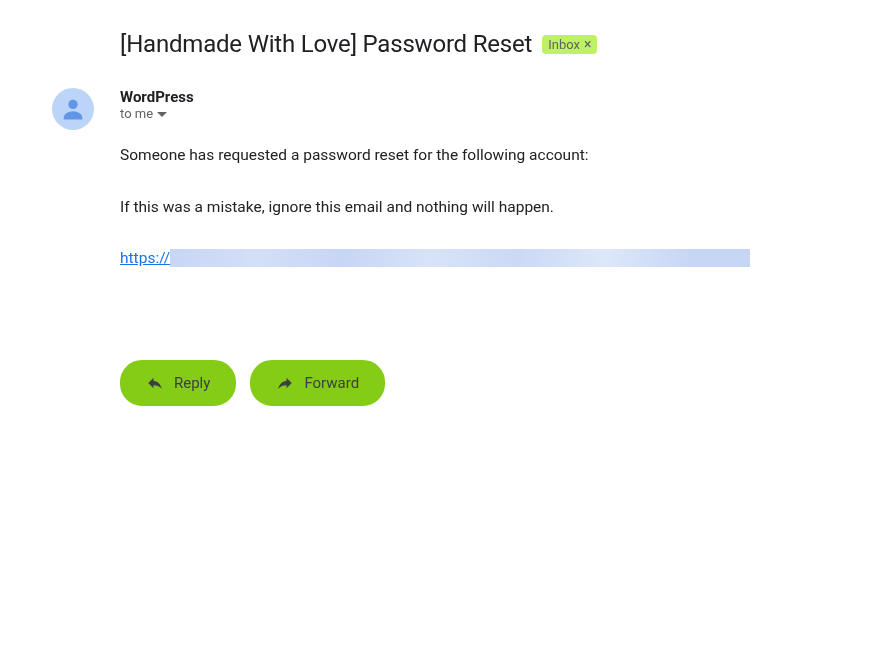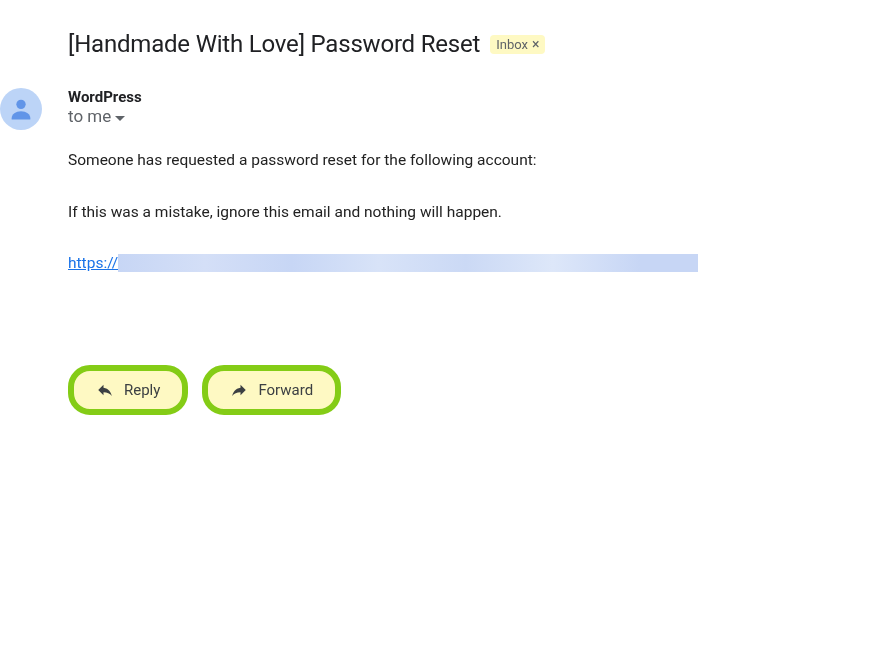--- a/index.html
+++ b/index.html
@@ -8,39 +8,39 @@
       box-sizing: border-box;
     }
     body {
       font-family: 'Google Sans', Roboto, Arial, sans-serif;
       background: #ffffff;
       width: 870px;
       height: 664px;
       padding: 30px 0 0 0;
     }
     .email-container {
-      padding-left: 68px;
+      padding-left: 120px;
       padding-right: 40px;
     }
     .subject-row {
       display: flex;
       align-items: center;
       gap: 10px;
       margin-bottom: 30px;
     }
     .subject {
       font-size: 24px;
       font-weight: 400;
       color: #202124;
       letter-spacing: -0.2px;
     }
     .inbox-badge {
       display: inline-flex;
       align-items: center;
-      background: #fef9c3;
+      background: #bef264;
       border-radius: 4px;
       padding: 2px 6px;
       font-size: 13px;
       color: #5f6368;
       gap: 4px;
     }
     .inbox-badge .close-x {
       font-size: 14px;
       color: #5f6368;
       cursor: pointer;
@@ -65,21 +65,21 @@
       width: 28px;
       height: 28px;
       fill: #6195e8;
     }
     .sender-name {
       font-size: 15px;
       font-weight: 700;
       color: #202124;
     }
     .recipient-row {
-      font-size: 17px;
+      font-size: 13px;
       color: #5f6368;
       display: flex;
       align-items: center;
       gap: 4px;
       margin-bottom: 24px;
     }
     .dropdown-caret {
       display: inline-block;
     }
     .email-body {
@@ -114,23 +114,23 @@
     }
     .actions-row {
       display: flex;
       gap: 14px;
       margin-top: 90px;
     }
     .action-btn {
       display: inline-flex;
       align-items: center;
       gap: 10px;
-      border: 6px solid #84cc16;
+      border: 4px solid #84cc16;
       border-radius: 22px;
-      background: #fef9c3;
+      background: #84cc16;
       padding: 10px 22px;
       font-size: 15px;
       color: #3c4043;
       cursor: pointer;
       font-family: inherit;
     }
     .action-btn svg {
       width: 18px;
       height: 18px;
       stroke: #3c4043;

